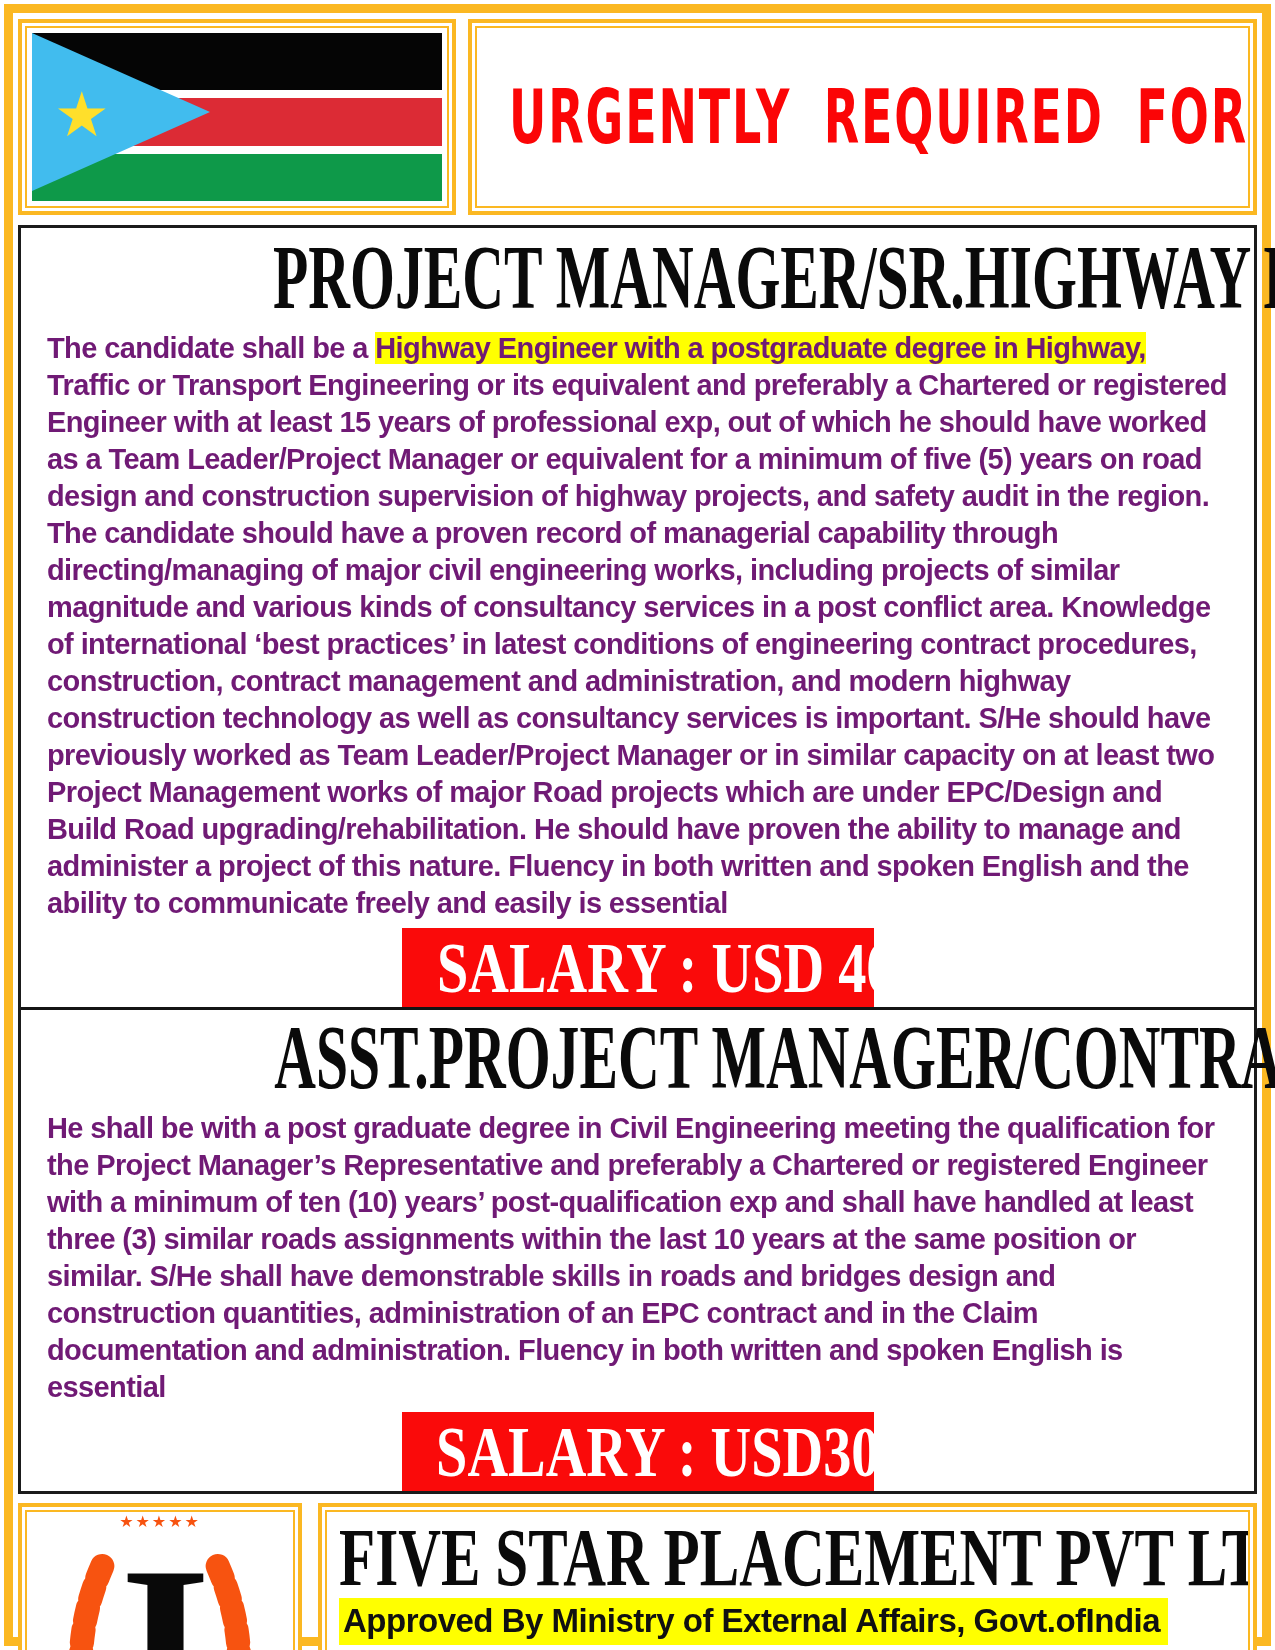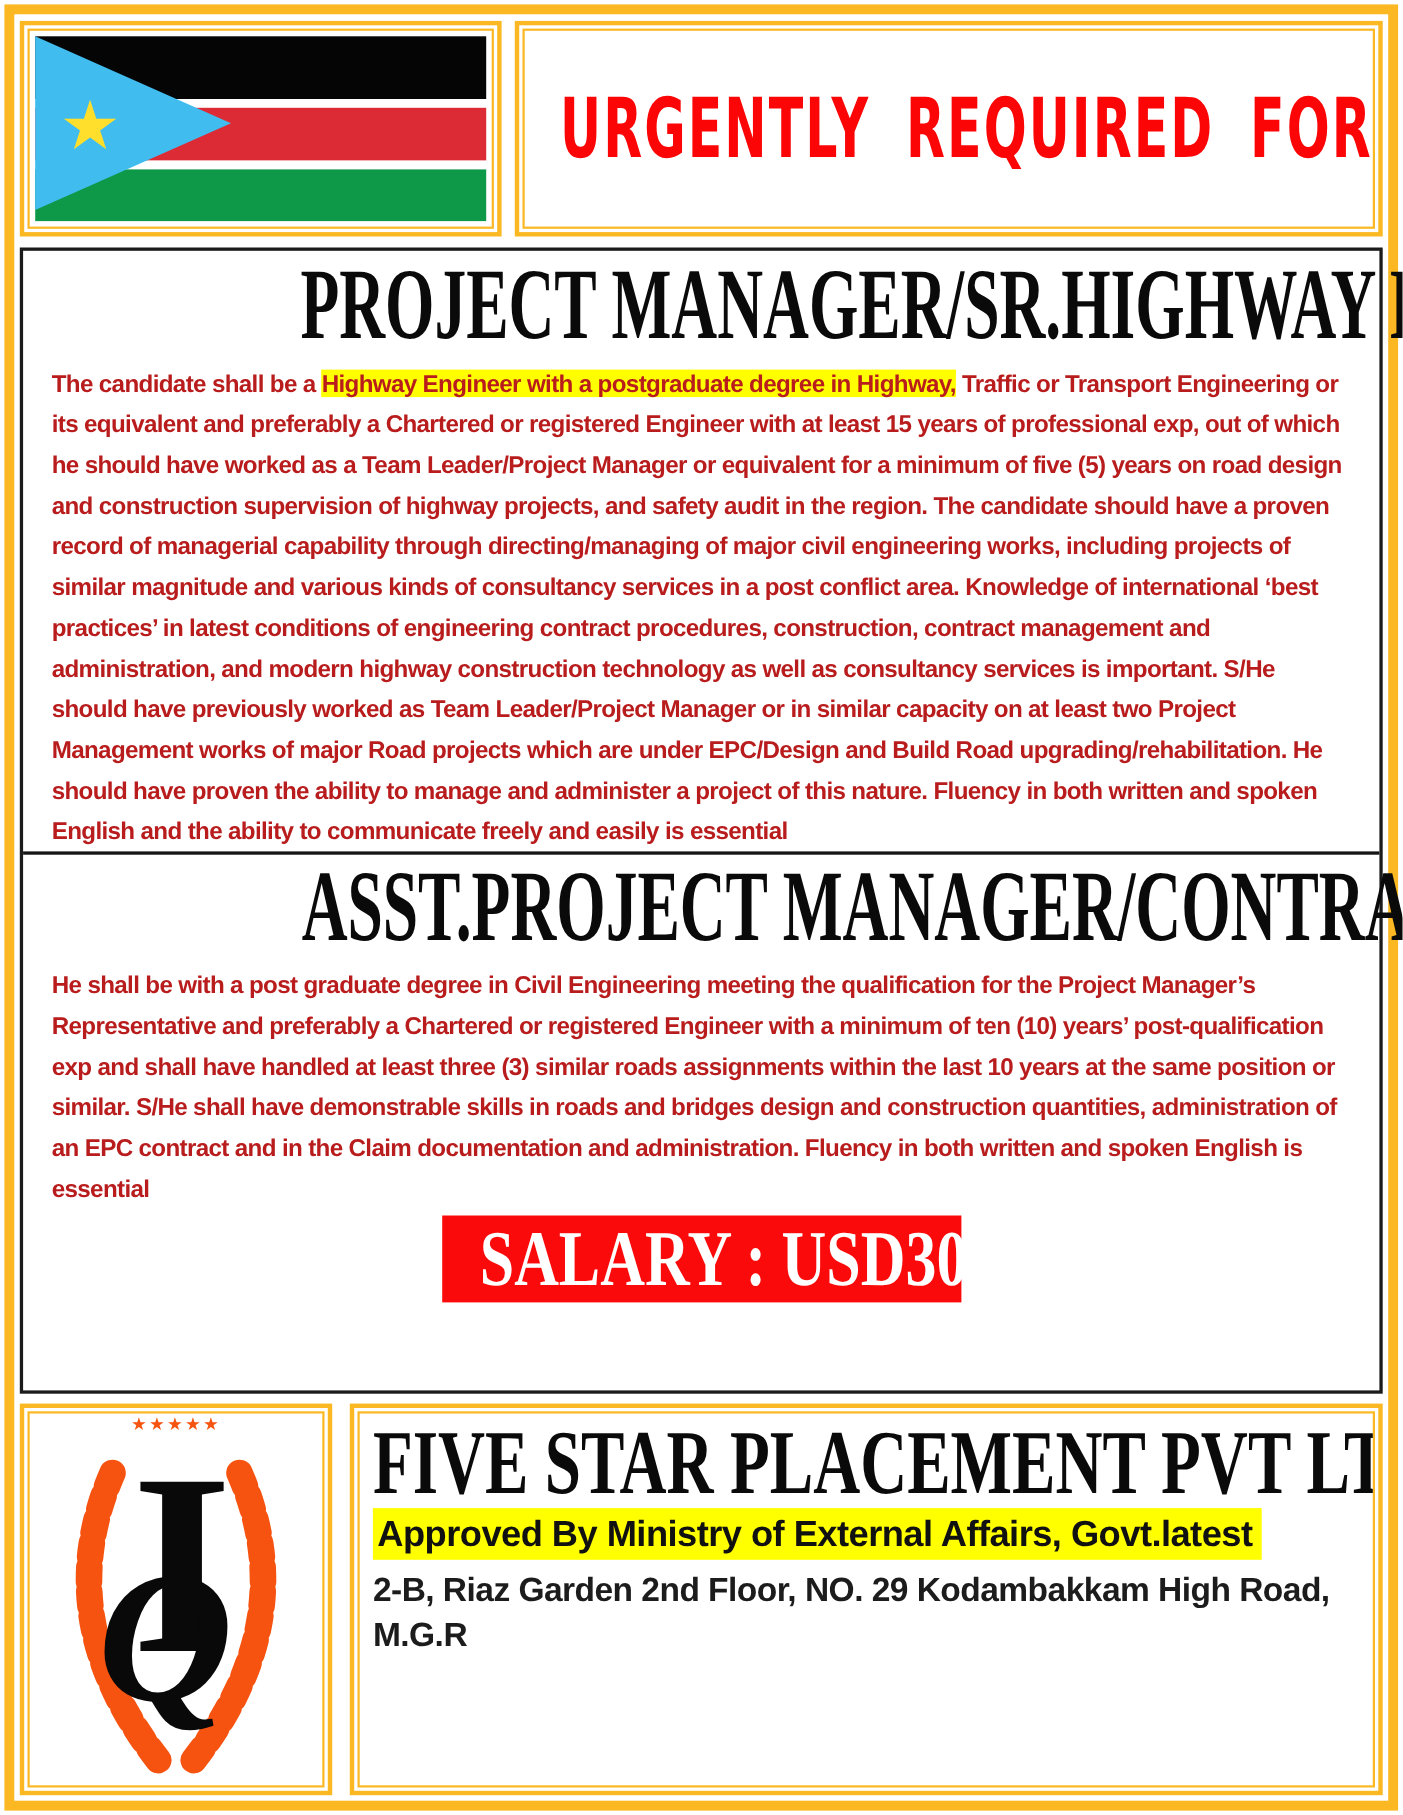--- a/index.html
+++ b/index.html
@@ -65,22 +65,22 @@
   .job-section { padding: 4px 24px 0 24px; }
   .job-section.second { border-top: 3px solid #141414; flex: 1; padding-top: 2px; }
   .job-title-wrap { text-align: center; line-height: 1.15; margin-top: 2px; }
   .condensed-serif {
     font-family: "Liberation Serif", serif; font-weight: 700;
     display: inline-block; white-space: nowrap;
   }
   .job-title { font-size: 78px; line-height: 1.1; transform: scale(0.74, 1.18); transform-origin: center; color: #0a0a0a; }
   .job-desc {
     margin: 10px 2px 0 2px;
-    font-weight: 700; font-size: 22px; line-height: 37px;
-    letter-spacing: -0.6px; color: #b91c1c; text-align: left;
+    font-weight: 700; font-size: 29px; line-height: 37px;
+    letter-spacing: -0.6px; color: #701a75; text-align: left;
   }
   .hl { background: #FFFF00; }
   .salary-wrap { text-align: center; margin-top: 6px; }
   .salary-box {
     display: inline-block; background: #FA0A0A; color: #ffffff;
     width: 472px; height: 79px; line-height: 79px; text-align: center;
   }
   .salary-text { font-size: 64px; line-height: 79px; transform: scale(0.88, 1.12); transform-origin: center; color: #fff; }
   .sec1-salary { margin-bottom: 0; }
 
@@ -141,20 +141,25 @@
     </div>
   </div>
 
   <div class="main-box">
 
     <div class="job-section">
       <div class="job-title-wrap">
         <span class="condensed-serif job-title">PROJECT MANAGER/SR.HIGHWAY ENGINEER</span>
       </div>
       <p class="job-desc"><span>The candidate shall be a </span><span class="hl">Highway Engineer with a postgraduate degree in Highway,</span><span> Traffic or Transport Engineering or its equivalent and preferably a Chartered or registered Engineer with at least 15 years of professional exp, out of which he should have worked as a Team Leader/Project Manager or equivalent for a minimum of five (5) years on road design and construction supervision of highway projects, and safety audit in the region. The candidate should have a proven record of managerial capability through directing/managing of major civil engineering works, including projects of similar magnitude and various kinds of consultancy services in a post conflict area. Knowledge of international ‘best practices’ in latest conditions of engineering contract procedures, construction, contract management and administration, and modern highway construction technology as well as consultancy services is important. S/He should have previously worked as Team Leader/Project Manager or in similar capacity on at least two Project Management works of major Road projects which are under EPC/Design and Build Road upgrading/rehabilitation. He should have proven the ability to manage and administer a project of this nature. Fluency in both written and spoken English and the ability to communicate freely and easily is essential</span></p>
+      <div class="salary-wrap sec1-salary">
+        <div class="salary-box">
+          <span class="condensed-serif salary-text">SALARY : USD 4000</span>
+        </div>
+      </div>
     </div>
 
     <div class="job-section second">
       <div class="job-title-wrap">
         <span class="condensed-serif job-title">ASST.PROJECT MANAGER/CONTRACTS ENGG</span>
       </div>
       <p class="job-desc">He shall be with a post graduate degree in Civil Engineering meeting the qualification for the Project Manager’s Representative and preferably a Chartered or registered Engineer with a minimum of ten (10) years’ post-qualification exp  and shall have handled at least three (3) similar roads assignments within the last 10 years at the same position or similar. S/He shall have demonstrable skills in roads and bridges design and construction quantities, administration of an EPC contract and in the Claim documentation and administration. Fluency in both written and spoken English is essential</p>
       <div class="salary-wrap">
         <div class="salary-box">
           <span class="condensed-serif salary-text">SALARY : USD3000</span>
@@ -179,21 +184,21 @@
         </div>
       </div>
     </div>
 
     <div class="gold-box info-cell">
       <div class="gold-box-inner">
         <div class="info-content">
           <div class="agency-name-wrap">
             <span class="condensed-serif agency-name">FIVE STAR PLACEMENT PVT LTD</span>
           </div>
-          <div class="approved-line">Approved By Ministry of External Affairs, Govt.latest</div>
+          <div class="approved-line">Approved By Ministry of External Affairs, Govt.ofIndia</div>
           <div class="addr-line">2-B, Riaz Garden 2nd Floor, NO. 29 Kodambakkam High Road, M.G.R</div>
 
         </div>
       </div>
     </div>
 
   </div>
 
 </div>
 

